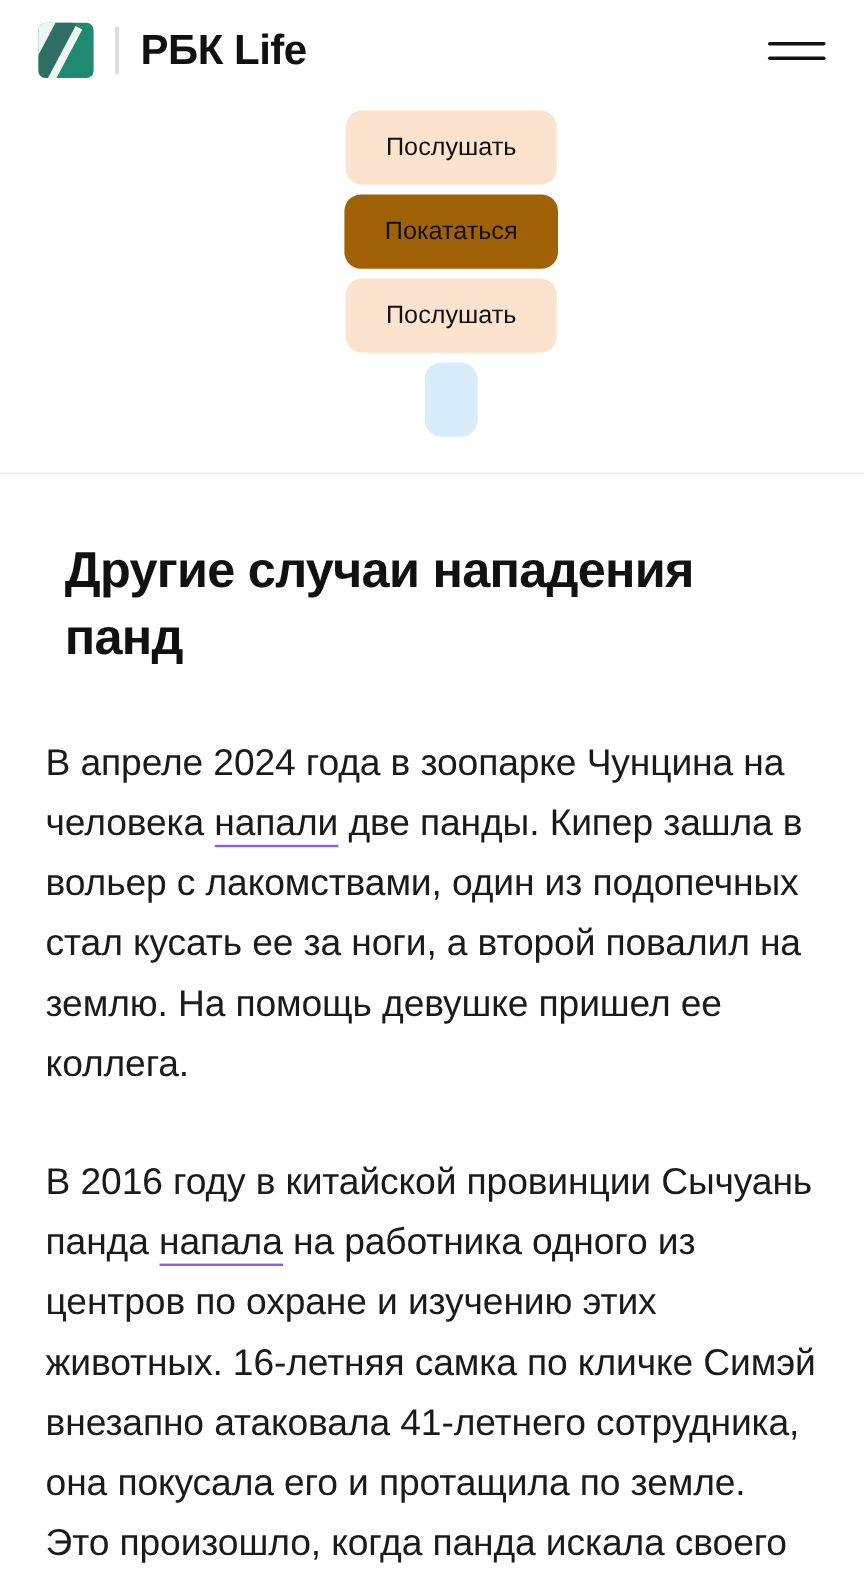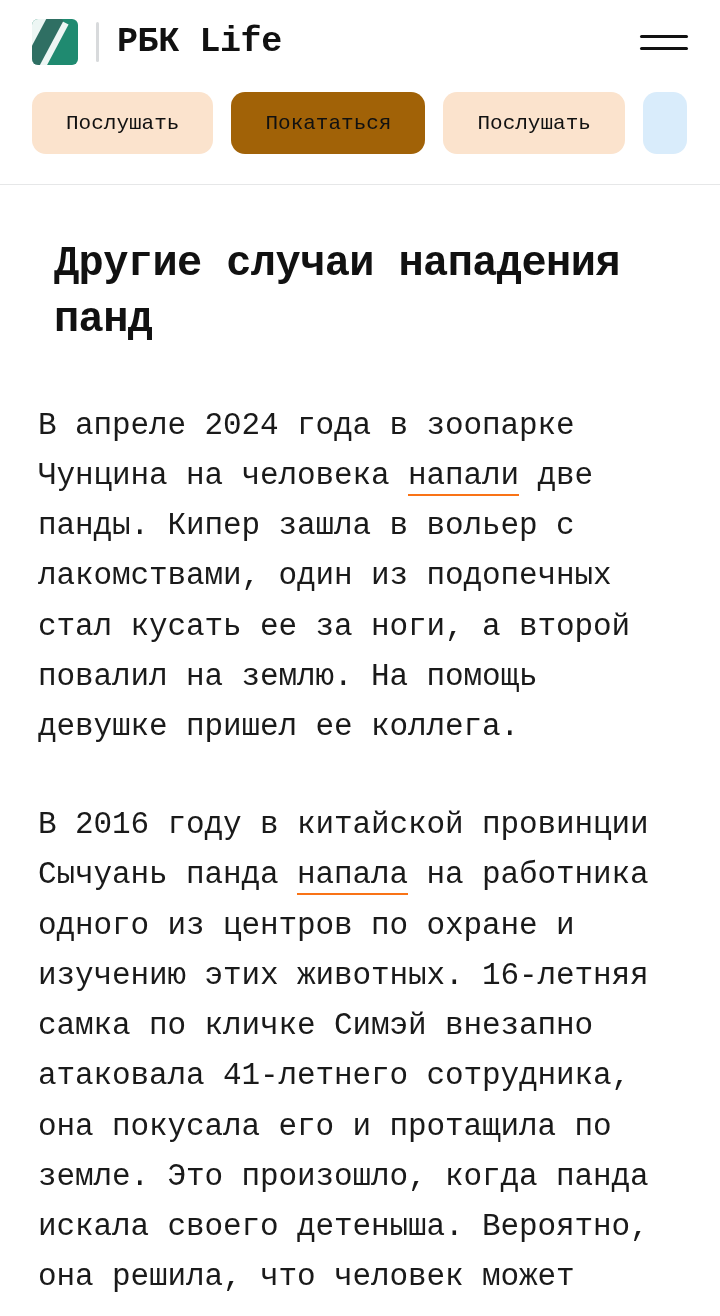--- a/index.html
+++ b/index.html
@@ -15,21 +15,20 @@
     color: #111111;
     -webkit-font-smoothing: antialiased;
   }
 
   .page {
     width: 720px;
     height: 1012px;
     position: relative;
     background: #ffffff;
     box-sizing: border-box;
-    font-family: Liberation Mono, monospace;
   }
 
   
   .header {
     height: 84px;
     display: flex;
     align-items: center;
     padding: 0 32px;
     box-sizing: border-box;
   }
@@ -98,24 +97,25 @@
     height: 3px;
     background: #111111;
     border-radius: 2px;
     width: 100%;
   }
 
   
   .chips {
     display: flex;
     align-items: center;
-    gap: 18px;
+    gap: 8px;
     padding: 8px 0 30px 32px;
     overflow: hidden;
     white-space: nowrap;
+    flex-direction: column;
   }
   .chip {
     flex: none;
     height: 62px;
     display: flex;
     align-items: center;
     justify-content: center;
     padding: 0 34px;
     border-radius: 14px;
     font-size: 21px;
@@ -158,21 +158,21 @@
     line-height: 1.62;
     color: #1a1a1a;
     letter-spacing: -0.1px;
   }
   .article p:first-of-type {
     margin-top: 52px;
   }
   .ulink {
     color: #1a1a1a;
     text-decoration: none;
-    border-bottom: 2px solid #f97316;
+    border-bottom: 2px solid #8b5cf6;
     padding-bottom: 1px;
     cursor: pointer;
   }
 </style>
 </head>
 <body>
 
 <div class="page">
 
   <div class="header">

